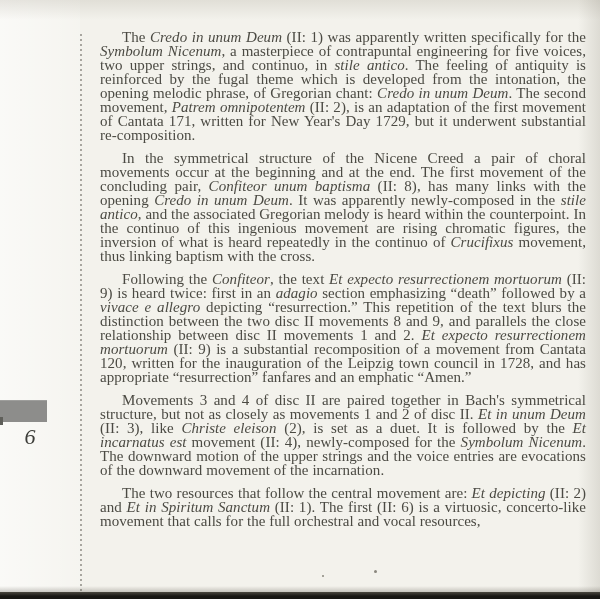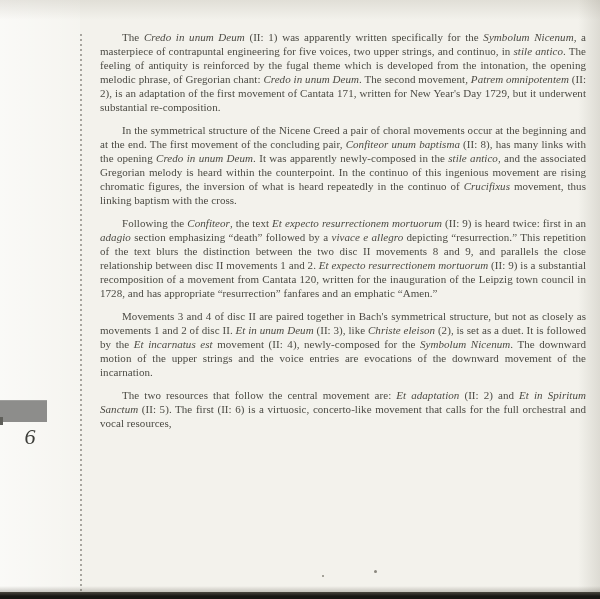--- a/index.html
+++ b/index.html
@@ -56,21 +56,21 @@
   .page-number {
     position: absolute; left: 16px; top: 424px; width: 28px;
     text-align: center; font-style: italic;
     font-size: 22px; line-height: 26px;
     color: #3c3c38;
   }
 
   .text-column {
     position: absolute; left: 100px; top: 30px; width: 486px;
     color: var(--ink, #4b4a43);
-    font-size: 11px; line-height: 14px;
+    font-size: 15px; line-height: 14px;
     text-align: justify;
     letter-spacing: 0.05px;
   }
   .text-column p { margin: 0 0 9px 0; text-indent: 22px; }
   .text-column i { font-style: italic; }
 
   .speck {
     position: absolute; width: 3px; height: 3px; border-radius: 50%;
     background: #8a877e;
   }
@@ -90,21 +90,21 @@
 
   <div class="page-tab"></div>
   <div class="tab-notch"></div>
   <div class="page-number">6</div>
 
   <div class="text-column">
       <p><span>The </span><i>Credo in unum Deum</i><span> (II: 1) was apparently written specifically for the </span><i>Symbolum Nicenum</i><span>, a masterpiece of contrapuntal engineering for five voices, two upper strings, and continuo, in </span><i>stile antico</i><span>. The feeling of antiquity is reinforced by the fugal theme which is developed from the intonation, the opening melodic phrase, of Gregorian chant: </span><i>Credo in unum Deum</i><span>. The second movement, </span><i>Patrem omnipotentem</i><span> (II: 2), is an adaptation of the first movement of Cantata 171, written for New Year's Day 1729, but it underwent substantial re-composition.</span></p>
       <p><span>In the symmetrical structure of the Nicene Creed a pair of choral movements occur at the beginning and at the end. The first movement of the concluding pair, </span><i>Confiteor unum baptisma</i><span> (II: 8), has many links with the opening </span><i>Credo in unum Deum</i><span>. It was apparently newly-composed in the </span><i>stile antico</i><span>, and the associated Gregorian melody is heard within the counterpoint. In the continuo of this ingenious movement are rising chromatic figures, the inversion of what is heard repeatedly in the continuo of </span><i>Crucifixus</i><span> movement, thus linking baptism with the cross.</span></p>
       <p><span>Following the </span><i>Confiteor</i><span>, the text </span><i>Et expecto resurrectionem mortuorum</i><span> (II: 9) is heard twice: first in an </span><i>adagio</i><span> section emphasizing “death” followed by a </span><i>vivace e allegro</i><span> depicting “resurrection.” This repetition of the text blurs the distinction between the two disc II movements 8 and 9, and parallels the close relationship between disc II movements 1 and 2. </span><i>Et expecto resurrectionem mortuorum</i><span> (II: 9) is a substantial recomposition of a movement from Cantata 120, written for the inauguration of the Leipzig town council in 1728, and has appropriate “resurrection” fanfares and an emphatic “Amen.”</span></p>
       <p><span>Movements 3 and 4 of disc II are paired together in Bach's symmetrical structure, but not as closely as movements 1 and 2 of disc II. </span><i>Et in unum Deum</i><span> (II: 3), like </span><i>Christe eleison</i><span> (2), is set as a duet. It is followed by the </span><i>Et incarnatus est</i><span> movement (II: 4), newly-composed for the </span><i>Symbolum Nicenum</i><span>. The downward motion of the upper strings and the voice entries are evocations of the downward movement of the incarnation.</span></p>
-      <p><span>The two resources that follow the central movement are: </span><i>Et adaptation</i><span> (II: 2) and </span><i>Et in Spiritum Sanctum</i><span> (II: 5). The first (II: 6) is a virtuosic, concerto-like movement that calls for the full orchestral and vocal resources,</span></p>
+      <p><span>The two resources that follow the central movement are: </span><i>Et depicting</i><span> (II: 2) and </span><i>Et in Spiritum Sanctum</i><span> (II: 1). The first (II: 6) is a virtuosic, concerto-like movement that calls for the full orchestral and vocal resources,</span></p>
     </div>
 
   <div class="speck speck-1"></div>
   <div class="speck speck-2"></div>
 
   <div class="bottom-shade"></div>
   <div class="footer-bar"></div>
 
 </div>
 

